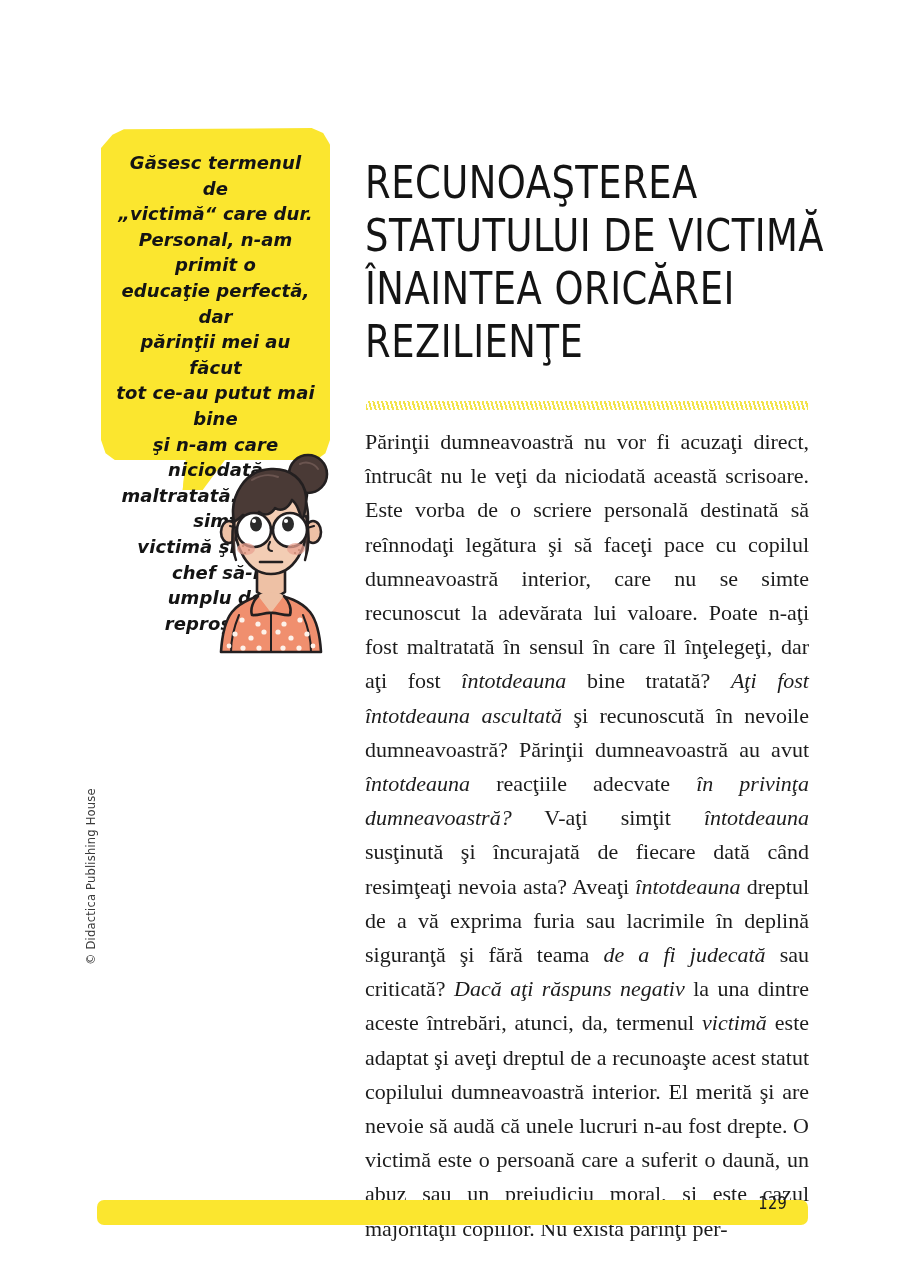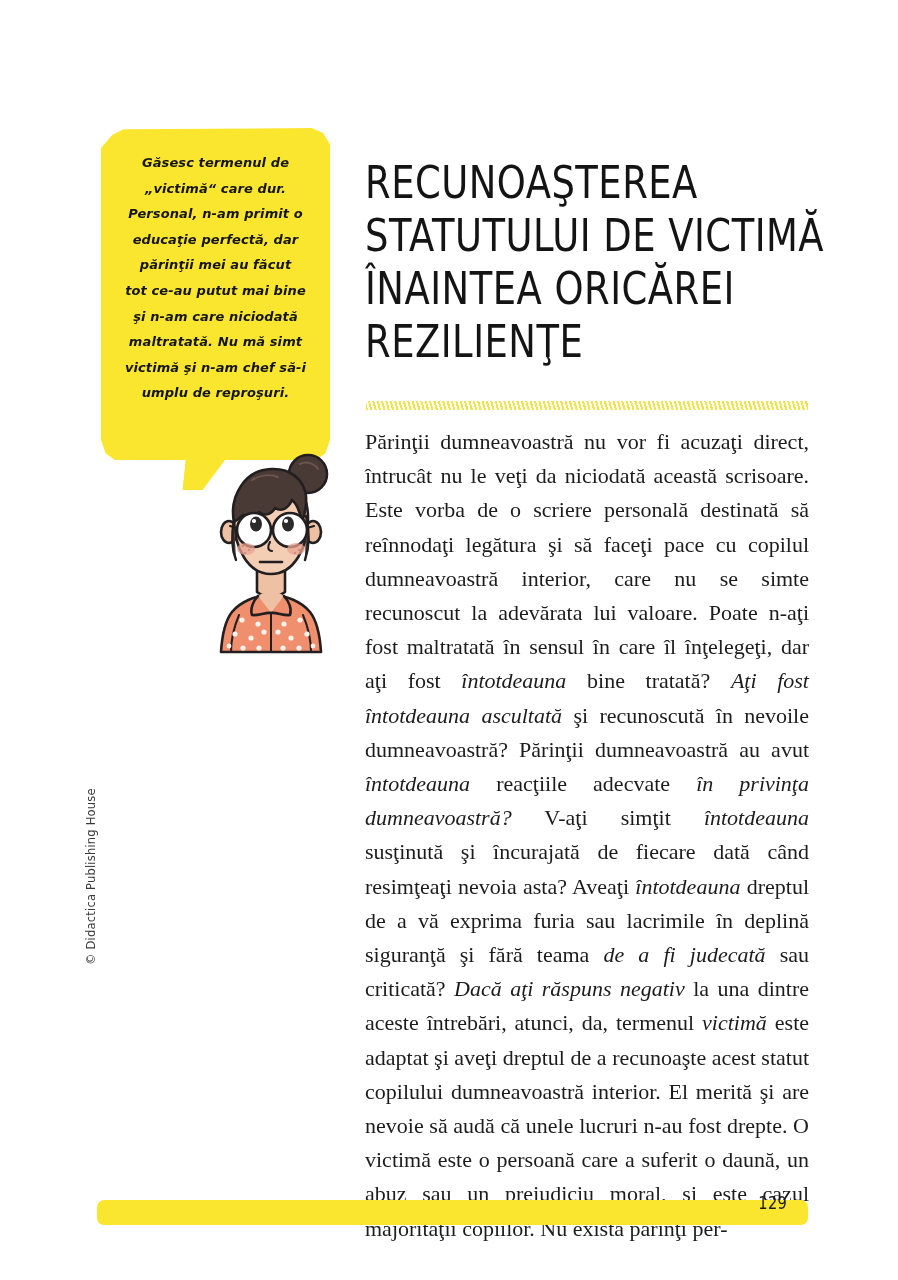--- a/index.html
+++ b/index.html
@@ -75,21 +75,21 @@
   }
   .bubble-text {
     position: absolute;
     left: 14px;
     top: 22px;
     width: 201px;
     text-align: center;
     font-family: "DejaVu Sans", sans-serif;
     font-style: italic;
     font-weight: 600;
-    font-size: 13px;
+    font-size: 18px;
     line-height: 25.6px;
     color: #141414;
     letter-spacing: 0.1px;
   }
 
   
   .character {
     position: absolute;
     left: 196px;
     top: 452px;

